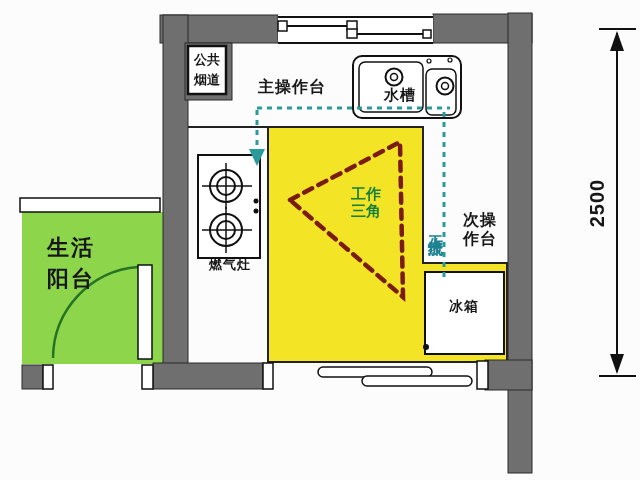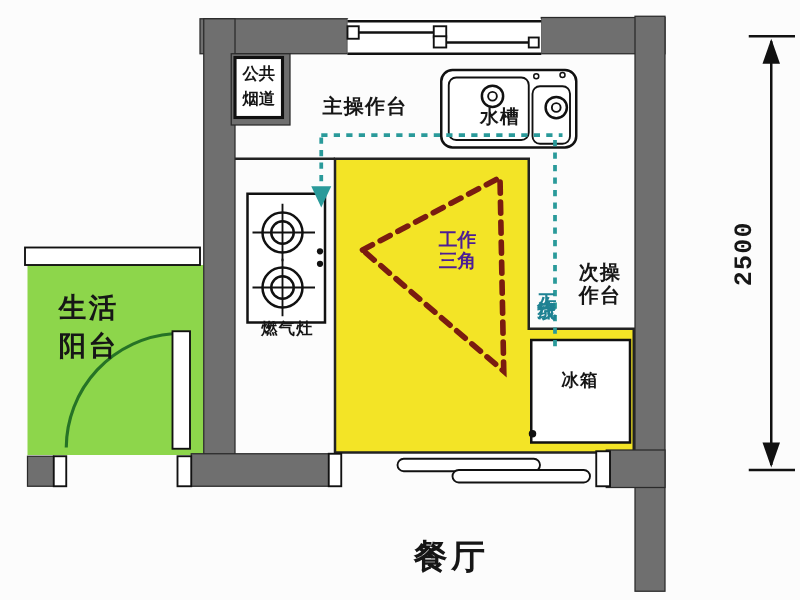--- a/index.html
+++ b/index.html
@@ -1,33 +1,33 @@
 <!DOCTYPE html>
 <html><head>
 <meta charset="utf-8">
 <style>
   html,body{margin:0;padding:0;background:#ffffff;}
   .stage{
     position:relative;width:640px;height:480px;overflow:hidden;
     background:#fcfcfc;
-    font-family:Liberation Mono, monospace;
+    font-family:Liberation Sans, sans-serif;
   }
   svg.plan{position:absolute;left:0;top:0;}
   .lbl{
     position:absolute;transform:translate(-50%,-50%);
     font-weight:bold;color:#161616;white-space:pre-line;
     text-align:center;line-height:1.3;
   }
   .lbl-flue{font-size:13px;line-height:1.55;}
   .lbl-main-counter{font-size:16px;letter-spacing:1px;}
   .lbl-sink{font-size:15px;letter-spacing:1px;}
   .lbl-secondary{font-size:16px;line-height:1.2;letter-spacing:1px;margin-top:48px;}
   .lbl-stove{font-size:13px;letter-spacing:1px;text-align:center;}
   .lbl-fridge{font-size:14px;letter-spacing:1px;}
-  .lbl-triangle{font-size:15px;line-height:1.15;color:#4c1d95;}
+  .lbl-triangle{font-size:15px;line-height:1.15;color:#15803d;}
   .lbl-flow{
     font-size:15px;color:#1f8293;writing-mode:vertical-rl;
     letter-spacing:2px;line-height:1;
   }
   .lbl-kitchen{font-size:25px;letter-spacing:4px;}
   .lbl-balcony{font-size:22px;line-height:1.4;letter-spacing:2px;}
   .lbl-dining{font-size:27px;letter-spacing:3px;}
   .lbl-dim{font-size:20px;transform:translate(-50%,-50%) rotate(-90deg);letter-spacing:1px;}
 </style>
 </head>
@@ -145,16 +145,15 @@
   <div class="lbl lbl-sink" style="left:400px;top:95px;">水槽</div>
   <div class="lbl lbl-secondary" style="left:480px;top:181px;">次操
 作台</div>
   <div class="lbl lbl-stove" style="left:230px;top:265px;">燃气灶</div>
   <div class="lbl lbl-fridge" style="left:464px;top:306px;">冰箱</div>
   <div class="lbl lbl-triangle" style="left:366px;top:202px;">工作
 三角</div>
   <div class="lbl lbl-flow" style="left:436px;top:227px;">工作流线</div>
   <div class="lbl lbl-balcony" style="left:71px;top:264px;">生活
 阳台</div>
-  <div class="lbl lbl-dining" style="left:361px;top:449px;">餐厅</div>
   <div class="lbl lbl-dim" style="left:597px;top:203px;">2500</div>
 
 </div>
 
 </body></html>

